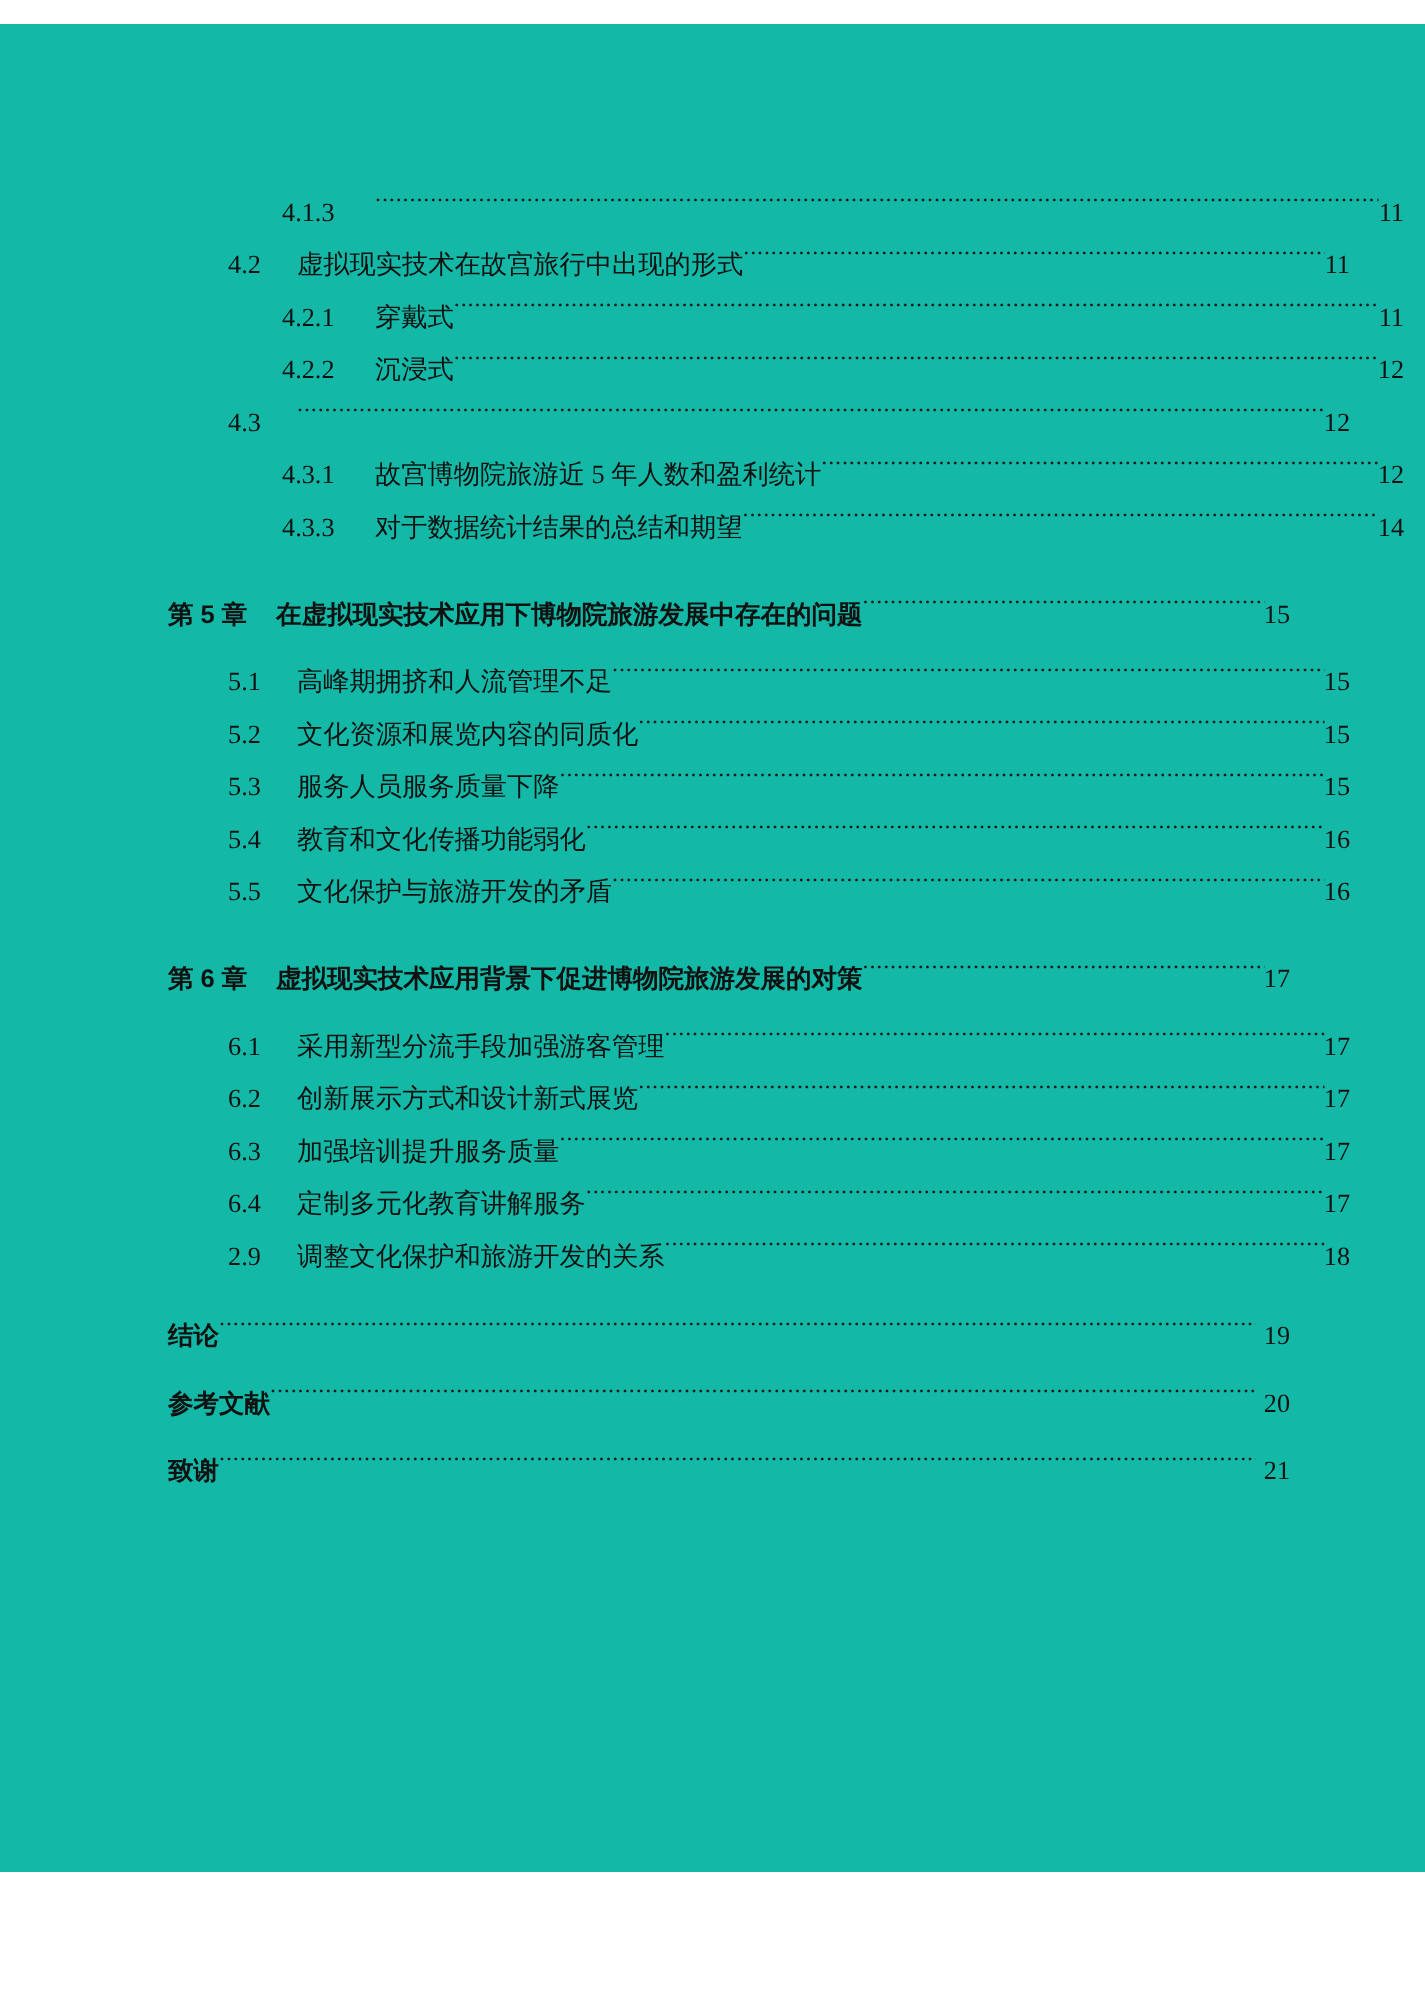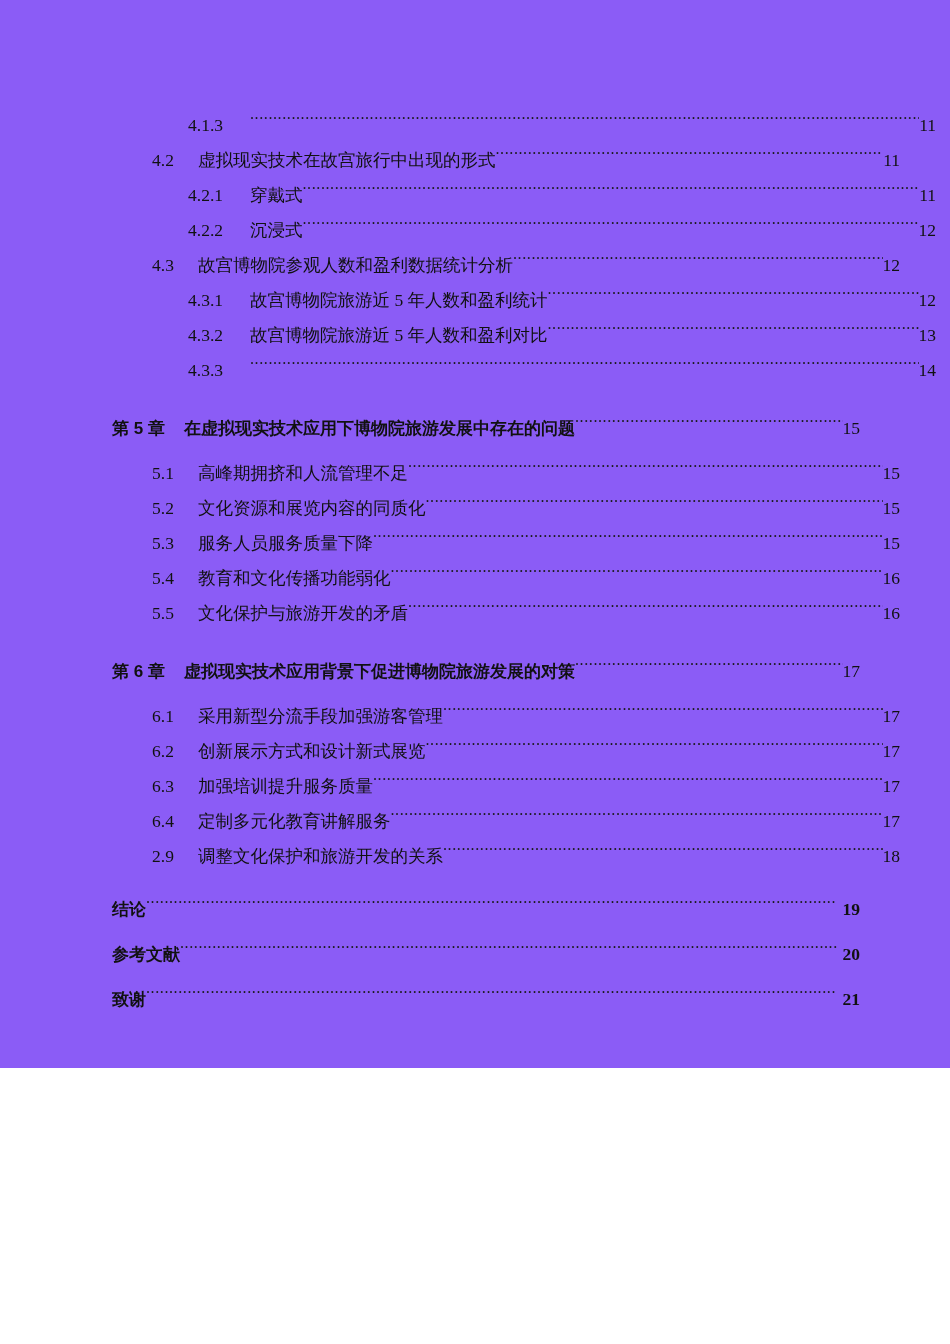--- a/index.html
+++ b/index.html
@@ -4,23 +4,23 @@
 <title>目录</title>
 <style>
   html, body {
     margin: 0;
     padding: 0;
     background: #ffffff;
   }
   .page {
     position: relative;
     width: 950px;
-    height: 1068px;
-    margin: 0 auto;
-    background: #8b5cf6;
+    height: 1232px;
+    margin: 16px auto;
+    background: #14b8a6;
     font-family: "Liberation Serif", "DejaVu Serif", serif;
     color: #000000;
     overflow: hidden;
   }
   .toc {
     position: absolute;
     left: 112px;
     top: 108px;
     width: 748px;
   }
@@ -93,21 +93,21 @@
     font-size: 17px;
     margin-left: 0;
   }
   .lvlF .num { width: 0; }
   .lvlF .leader::after {
     font-family: "Liberation Serif", serif;
     font-weight: normal;
   }
   .lvlF .pageno {
     font-family: "Liberation Serif", serif;
-    font-weight: bold;
+    font-weight: normal;
     font-size: 17.5px;
     padding-left: 6px;
   }
 
   
   .lvl2 {
     margin-left: 40px;
   }
   .lvl2 .num {
     width: 46px;
@@ -162,38 +162,32 @@
         <span class="pageno">11</span>
       </div>
       <div class="toc-entry lvl3">
         <span class="num">4.2.2</span>
         <span class="title">沉浸式</span>
         <span class="leader"></span>
         <span class="pageno">12</span>
       </div>
       <div class="toc-entry lvl2">
         <span class="num">4.3</span>
-        <span class="title">故宫博物院参观人数和盈利数据统计分析</span>
         <span class="leader"></span>
         <span class="pageno">12</span>
       </div>
       <div class="toc-entry lvl3">
         <span class="num">4.3.1</span>
         <span class="title">故宫博物院旅游近 5 年人数和盈利统计</span>
         <span class="leader"></span>
         <span class="pageno">12</span>
       </div>
       <div class="toc-entry lvl3">
-        <span class="num">4.3.2</span>
-        <span class="title">故宫博物院旅游近 5 年人数和盈利对比</span>
-        <span class="leader"></span>
-        <span class="pageno">13</span>
-      </div>
-      <div class="toc-entry lvl3">
         <span class="num">4.3.3</span>
+        <span class="title">对于数据统计结果的总结和期望</span>
         <span class="leader"></span>
         <span class="pageno">14</span>
       </div>
       <div class="gap-lg"></div>
       <div class="toc-entry lvl1">
         <span class="num">第 5 章</span>
         <span class="title">在虚拟现实技术应用下博物院旅游发展中存在的问题</span>
         <span class="leader"></span>
         <span class="pageno">15</span>
       </div>

